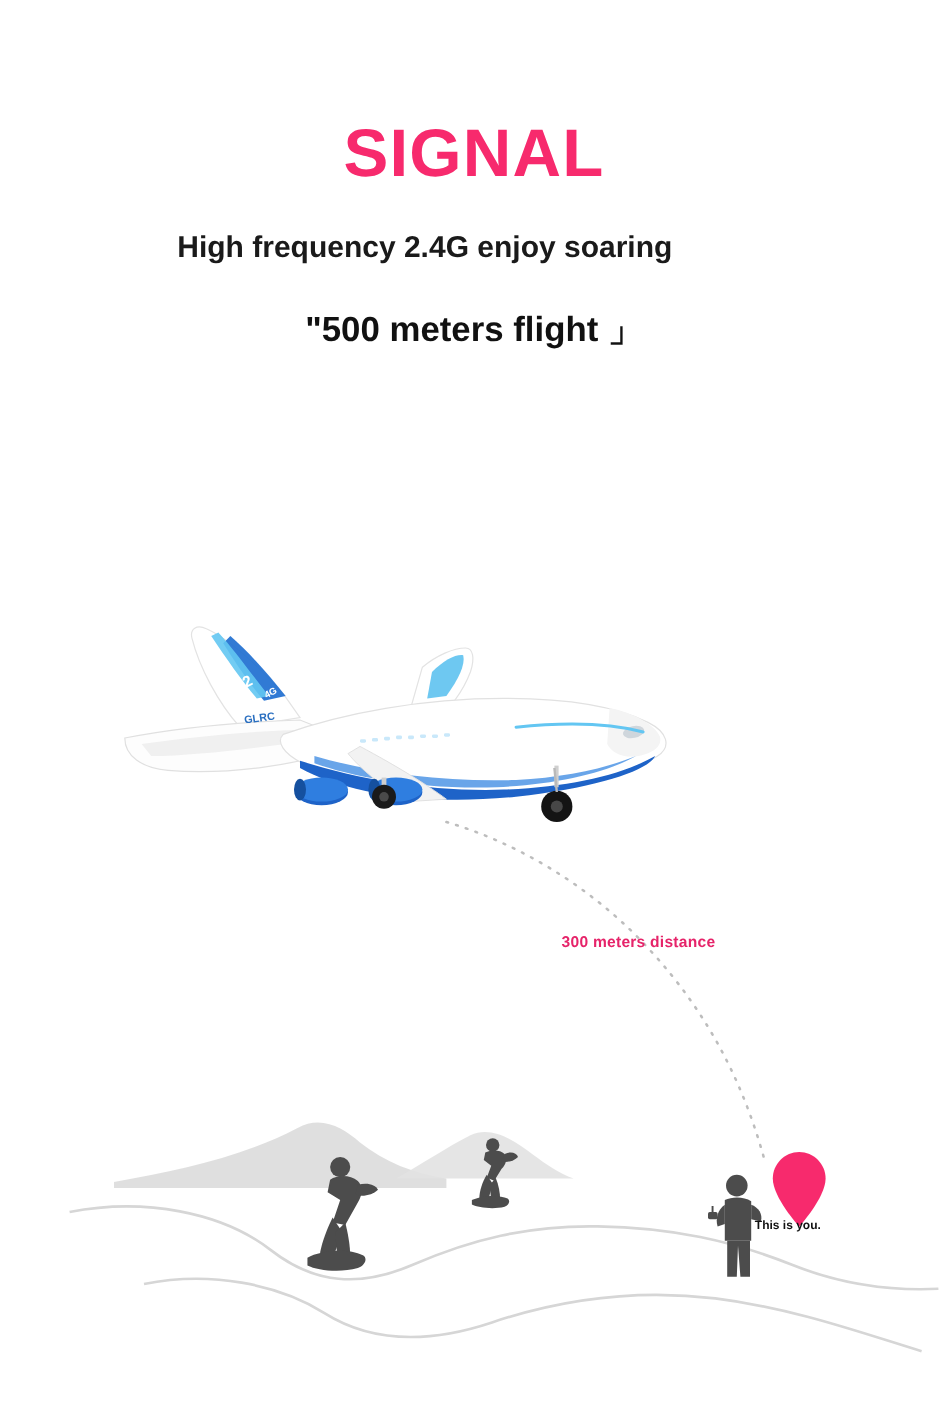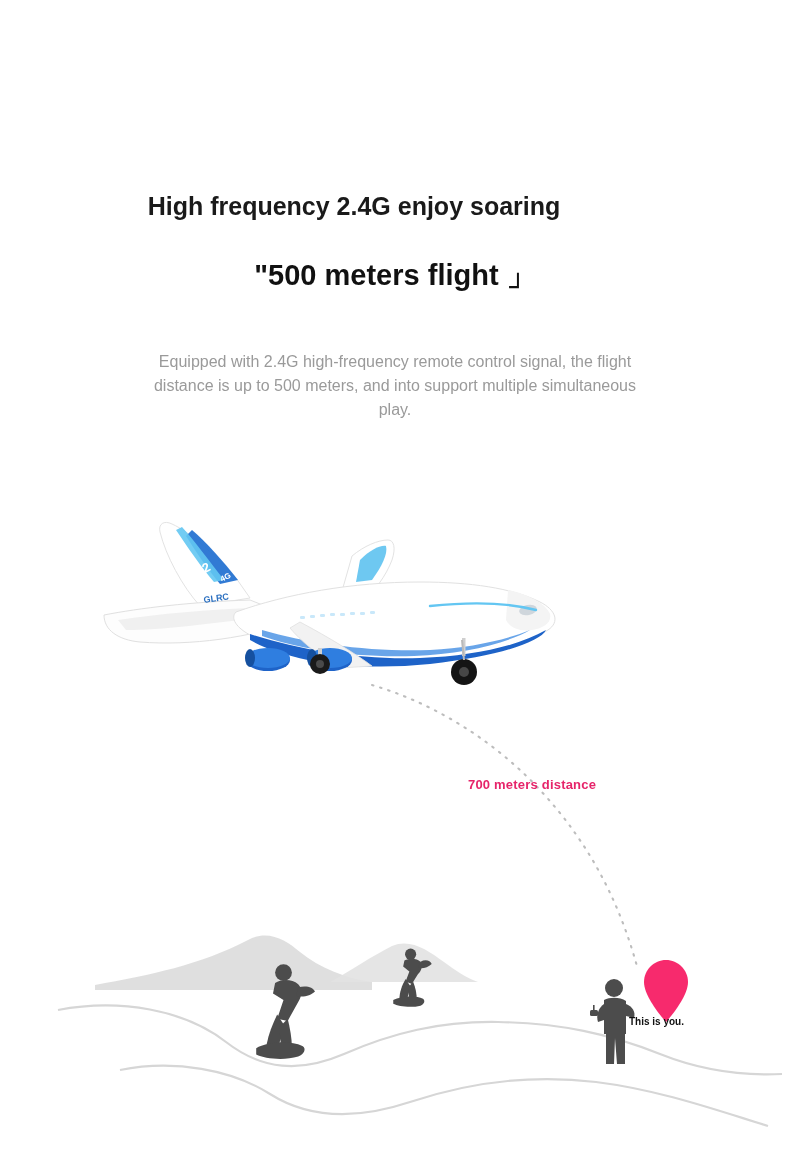--- a/index.html
+++ b/index.html
@@ -100,26 +100,26 @@
     font-weight: 700;
     color: #111;
     white-space: nowrap;
   }
 </style>
 </head>
 <body>
 
 <div class="page">
 
+  <div class="headline">SIGNAL</div>
 
   <div class="subhead">High frequency 2.4G enjoy soaring</div>
 
   <div class="quote">"500 meters flight 」</div>
 
-  <div class="desc">Equipped with 2.4G high-frequency remote control signal, the flight distance is up to 500 meters, and into support multiple simultaneous play.</div>
 
   <div class="scene">
 
     <svg width="790" height="698" viewBox="0 0 790 698" xmlns="http://www.w3.org/2000/svg">
 
       <g>
         <path d="M95 515 C 150 505, 200 495, 248 470 C 268 459, 286 470, 300 482 C 320 498, 345 508, 372 512 L 372 520 L 95 520 Z" fill="#d9d9d9" opacity="0.85"></path>
         <path d="M330 512 C 352 500, 372 486, 392 476 C 410 468, 428 480, 444 492 C 455 500, 466 508, 478 512 Z" fill="#e2e2e2" opacity="0.9"></path>
       </g>
 
@@ -232,18 +232,18 @@
         <rect x="3" y="-5" width="1.6" height="5"></rect>
       </g>
 
       <g transform="translate(644,490)">
         <path d="M22 0 C 34 0, 44 10, 44 22 C 44 38, 22 62, 22 62 C 22 62, 0 38, 0 22 C 0 10, 10 0, 22 0 Z" fill="#f72a6d"></path>
         <circle cx="22" cy="21" r="8" fill="#ffffff" opacity="0.0"></circle>
       </g>
 
     </svg>
 
-    <div class="distance-label">700 meters distance</div>
+    <div class="distance-label">300 meters distance</div>
 
     <div class="you-label">This is you.</div>
   </div>
 
 </div>
 
 </body></html>

